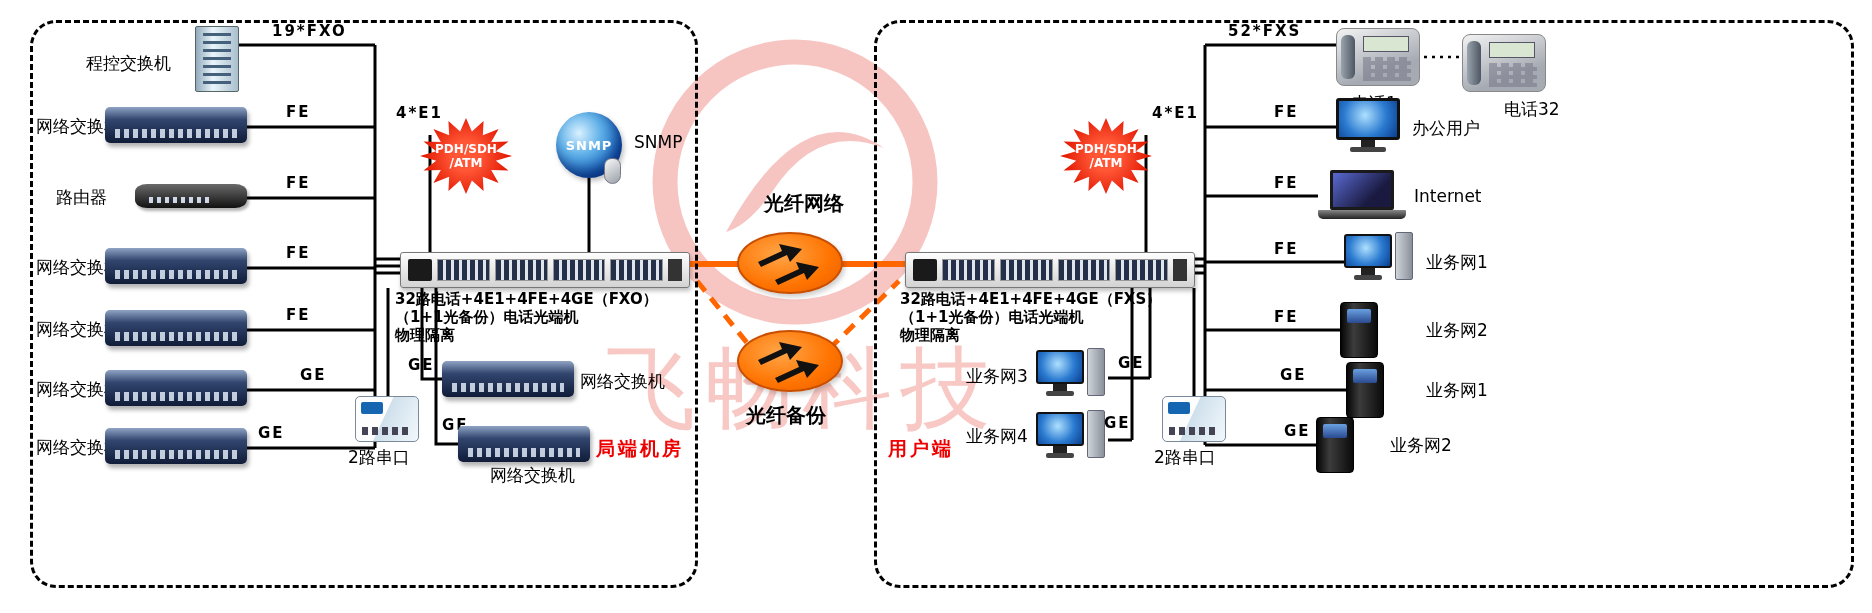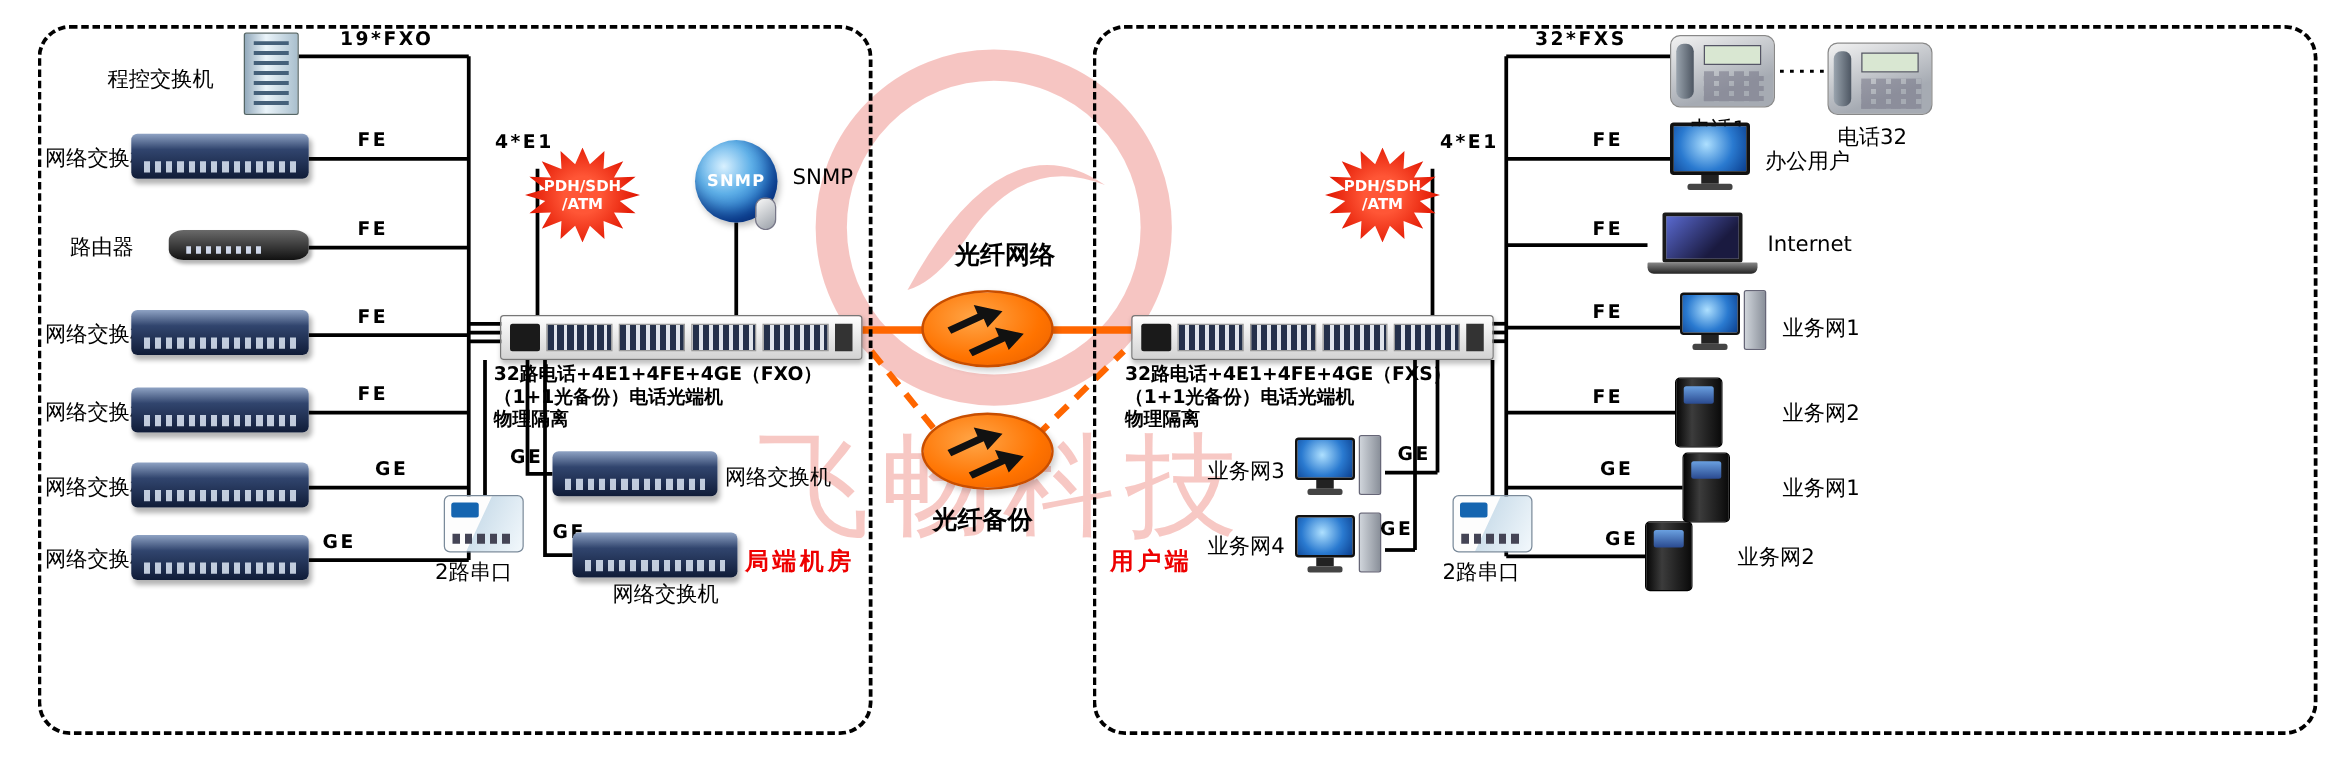--- a/index.html
+++ b/index.html
@@ -267,33 +267,33 @@
     <span class="mux-ports"></span>
     <span class="mux-ports"></span>
     <span class="mux-ports"></span>
     <span class="mux-ports"></span>
     <span class="mux-sfp"></span>
   </div>
   <div class="mux-cap" style="left:900px;top:290px">32路电话+4E1+4FE+4GE（FXS）</div>
   <div class="mux-cap" style="left:900px;top:308px">（1+1光备份）电话光端机</div>
   <div class="mux-cap" style="left:900px;top:326px">物理隔离</div>
 
-  <div class="port" style="left:1228px;top:22px">32*FXS</div>
+  <div class="port" style="left:1228px;top:22px">52*FXS</div>
   <div class="phone" style="left:1336px;top:28px">
     <span class="phone-handset"></span>
     <span class="phone-screen"></span>
     <span class="phone-keys"></span>
   </div>
   <div class="lbl" style="left:1352px;top:92px">电话1</div>
   <div class="phone" style="left:1462px;top:34px">
     <span class="phone-handset"></span>
     <span class="phone-screen"></span>
     <span class="phone-keys"></span>
   </div>
-  <div class="lbl" style="left:1470px;top:98px">电话32</div>
+  <div class="lbl" style="left:1504px;top:98px">电话32</div>
 
   <div class="port" style="left:1274px;top:103px">FE</div>
   <div class="monitor" style="left:1336px;top:98px">
     <div class="mon-screen"></div>
     <div class="mon-stand"></div>
     <div class="mon-base"></div>
   </div>
   <div class="lbl" style="left:1412px;top:117px">办公用户</div>
 
   <div class="port" style="left:1274px;top:174px">FE</div>

